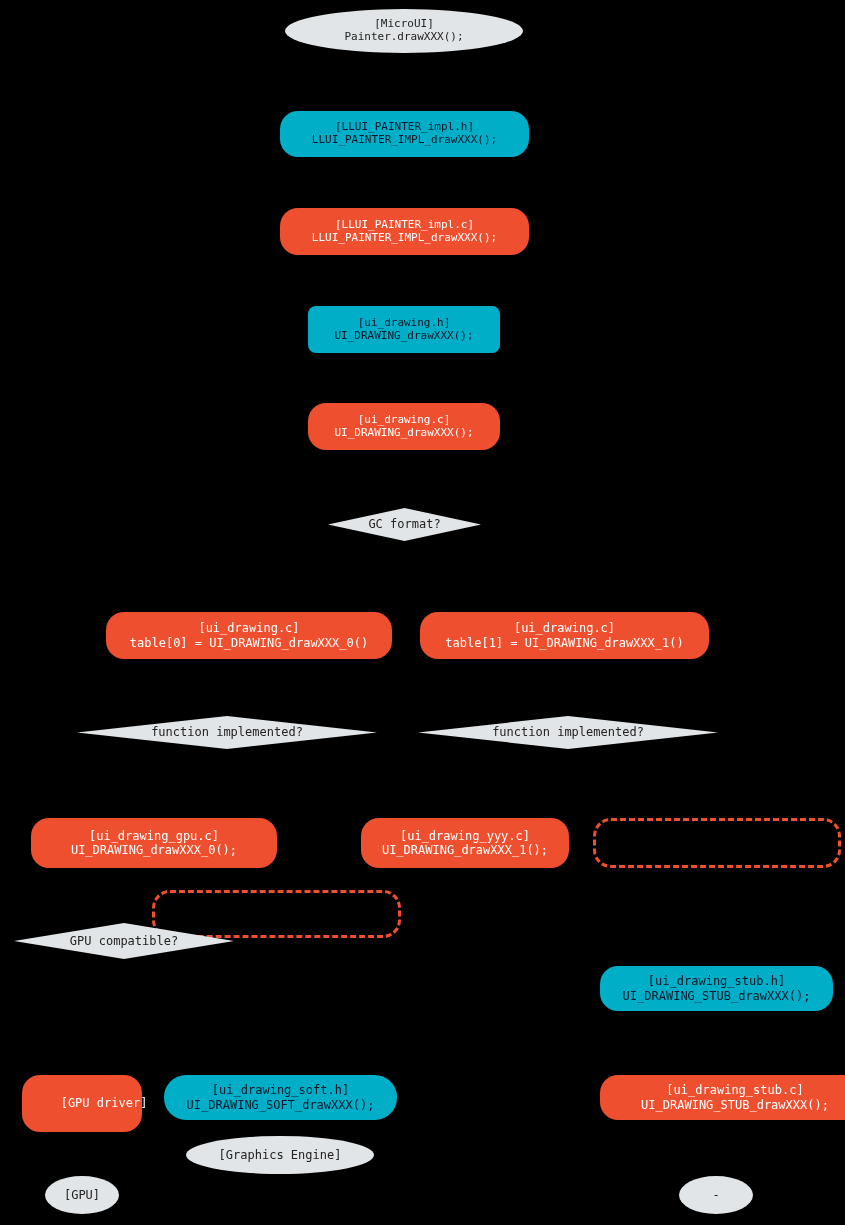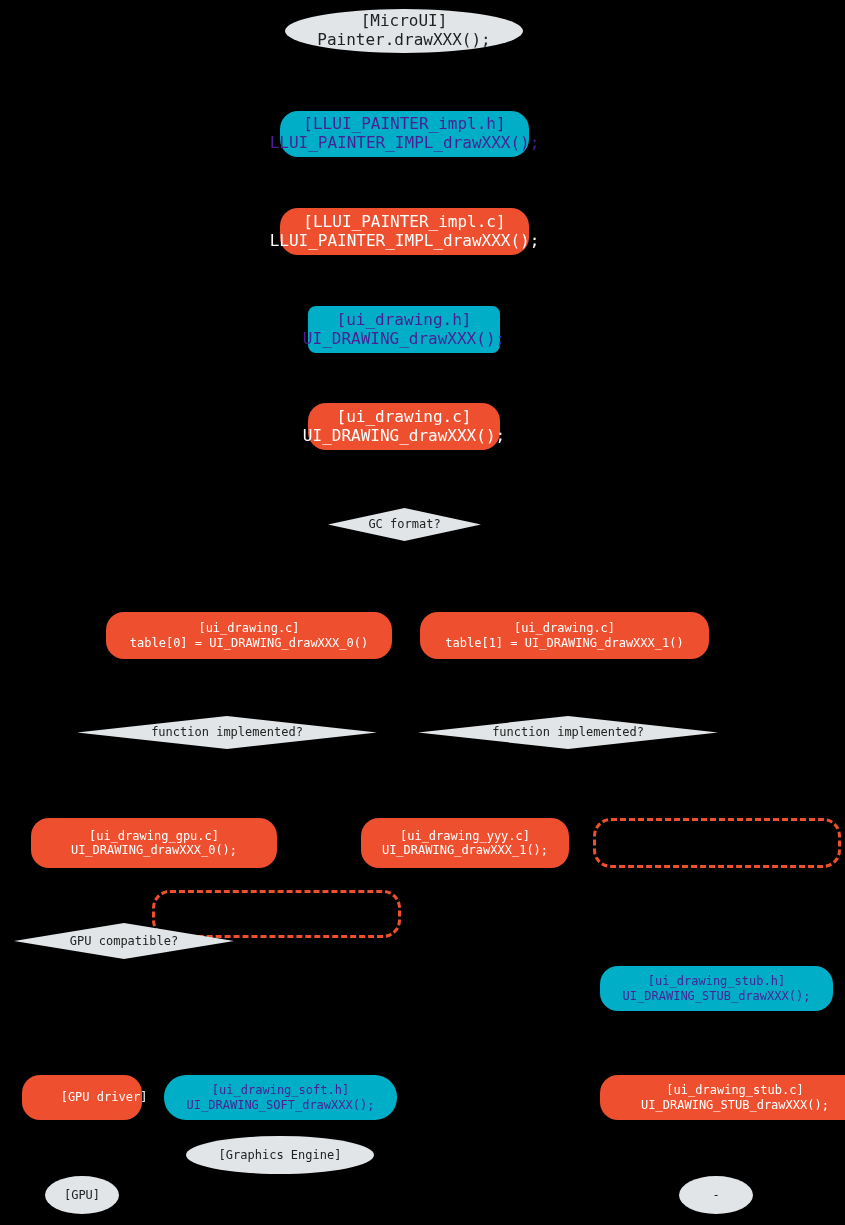--- a/index.html
+++ b/index.html
@@ -38,21 +38,21 @@
   }
   .node .ln {
     display: block;
   }
   
   .rr {
     border-radius: 18px;
   }
   .fill-cyan {
     background: #00aec7;
-    color: #4c1d95;
+    color: #0f172a;
   }
   .fill-orange {
     background: #ee502f;
     color: #ffffff;
   }
   .dashed-orange {
     background: transparent;
     border: 3px dashed #ee502f;
     border-radius: 18px;
   }
@@ -72,21 +72,21 @@
     left: 0;
     top: 0;
     width: 100%;
     height: 100%;
     z-index: 0;
   }
   .diamond .dtext {
     position: relative;
     z-index: 1;
   }
-  .fs13 { font-size: 16px; }
+  .fs13 { font-size: 11px; }
   .fs12 { font-size: 12px; }
 </style>
 </head>
 <body>
 
 <div id="diagram">
 
   <svg id="edges" viewBox="0 0 845 1225">
     <g stroke="#000000" stroke-width="2" fill="none">
       <path d="M404,52 L404,111"></path>
@@ -196,21 +196,21 @@
     </svg>
     <span class="ln dtext">GPU compatible?</span>
   </div>
 
 
   <div class="node rr fill-cyan fs12" style="left:600px; top:966px; width:233px; height:45px;">
     <span class="ln">[ui_drawing_stub.h]</span>
     <span class="ln">UI_DRAWING_STUB_drawXXX();</span>
   </div>
 
-  <div class="node rr fill-orange fs12" style="left:22px; top:1075px; width:120px; height:45px;padding-left:44px;">
+  <div class="node rr fill-orange fs12" style="left:22px; top:1075px; width:120px; height:57px;padding-left:44px;">
     <span class="ln">[GPU driver]</span>
   </div>
 
   <div class="node rr fill-cyan fs12" style="left:164px; top:1075px; width:233px; height:45px;border-radius:22px;">
     <span class="ln">[ui_drawing_soft.h]</span>
     <span class="ln">UI_DRAWING_SOFT_drawXXX();</span>
   </div>
 
   <div class="node rr fill-orange fs12" style="left:600px; top:1075px; width:270px; height:45px;">
     <span class="ln">[ui_drawing_stub.c]</span>

